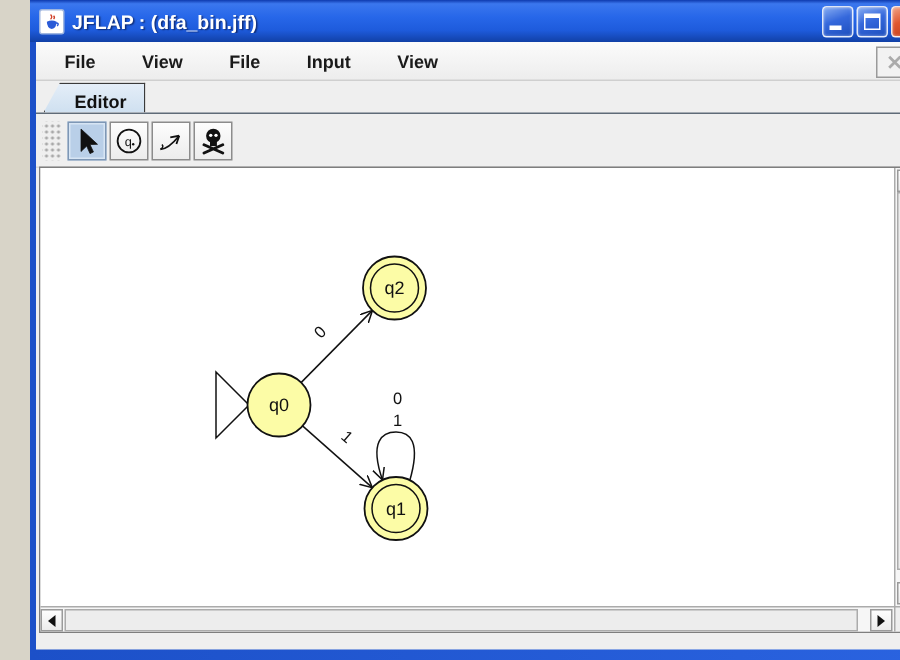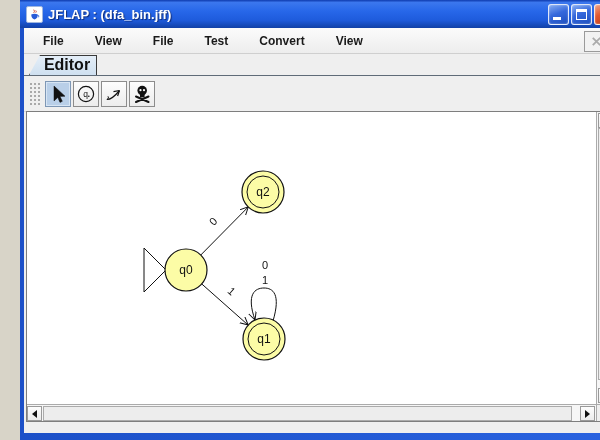--- a/index.html
+++ b/index.html
@@ -57,22 +57,22 @@
   
   .tabstrip {
     position:absolute; left:0; top:26px; width:592px; height:22px;
     border-bottom:1px solid #5F6B78; background:#EFEFEF;
   }
   .tab {
     position:absolute; left:5px; bottom:0; width:68px; height:20px;
     background:linear-gradient(180deg,#E4EEF8,#CFE0F0);
     border:1px solid #3A3A3A; border-bottom:none;
     clip-path:polygon(0 100%, 11px 0, 100% 0, 100% 100%);
-    display:flex; align-items:flex-start; justify-content:center;
-    font-size:16px; font-weight:bold; color:#111;
+    display:flex; align-items:flex-end; justify-content:center;
+    font-size:12px; font-weight:bold; color:#111;
     padding-left:8px;
   }
   
   .toolbar {
     position:absolute; left:0; top:48px; width:592px; height:36px;
     background:#EFEFEF; border-bottom:1px solid #D8D8D8;
   }
   .tb-handle {
     position:absolute; left:4px; top:5px; width:13px; height:26px;
     background-image:radial-gradient(#A9A9A9 1px, transparent 1.1px);
@@ -138,22 +138,21 @@
         </span>
     </span>
   </div>
 
   <div class="content">
 
     <div class="menubar">
       <span class="menu-item">File</span>
       <span class="menu-item">View</span>
       <span class="menu-item">File</span>
-      <span class="menu-item">Test</span>
-      <span class="menu-item">Convert</span>
+      <span class="menu-item">Input</span>
       <span class="menu-item">View</span>
       <span class="dismiss-btn">
         <svg width="13" height="13" viewBox="0 0 14 14">
           <path d="M3 3 L11 11 M11 3 L3 11" stroke="#ABABAB" stroke-width="2" fill="none"></path>
         </svg>
       </span>
     </div>
 
     <div class="tabstrip">
       <div class="tab">

